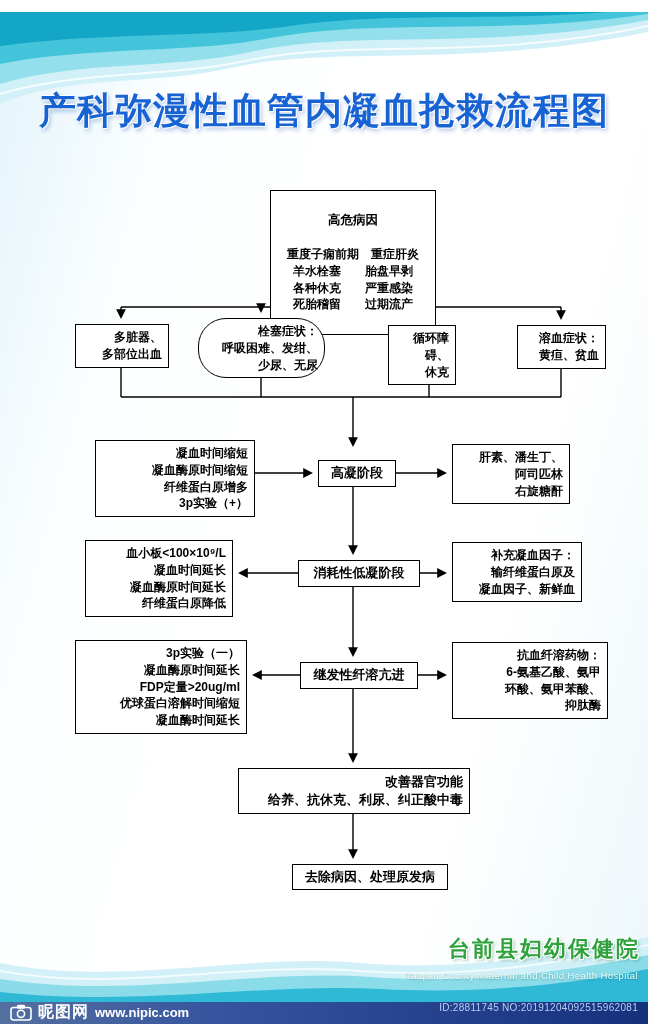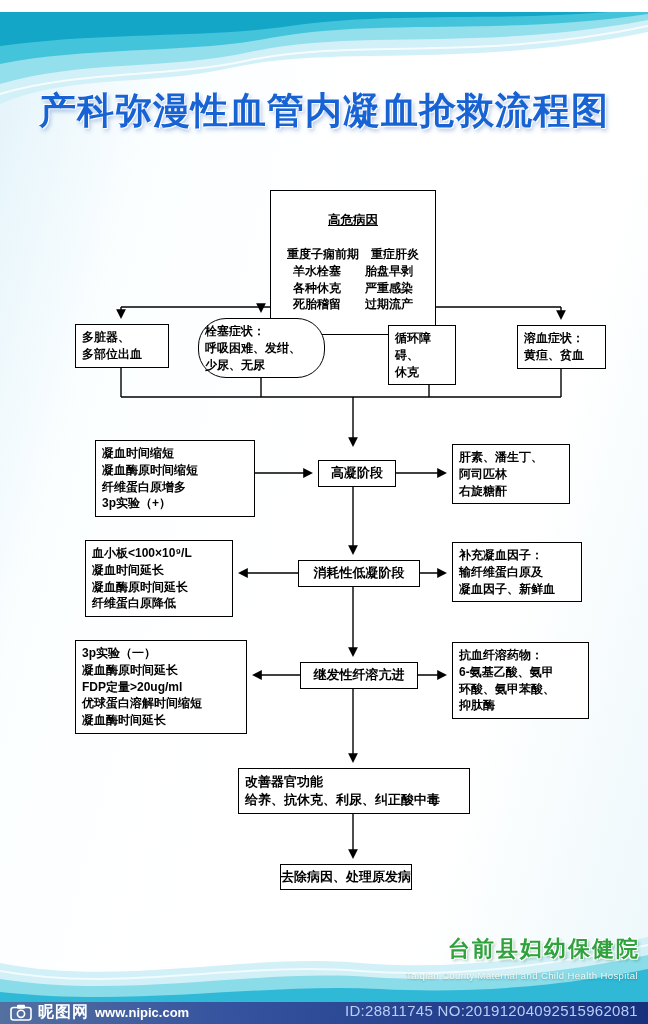--- a/index.html
+++ b/index.html
@@ -15,23 +15,23 @@
   .waves-bottom { position:absolute; bottom:34px; left:0; z-index:0; }
   .title {
     position:absolute; top:74px; left:0; width:100%; text-align:center; z-index:3;
     font-size:37px; font-weight:bold; color:#1863d3; letter-spacing:1px;
     text-shadow:1px 1px 0 #ffffff,-1px -1px 0 #ffffff,2px 3px 4px rgba(30,80,170,.35);
   }
   .connectors { position:absolute; top:0; left:0; z-index:1; pointer-events:none; }
   .flowbox {
     position:absolute; z-index:2; background:#ffffff; border:1.5px solid #000000;
     color:#000; font-size:12px; line-height:1.4; font-weight:600;
-    padding:4px 6px; white-space:pre-line; text-align:left;
+    padding:4px 6px; white-space:pre-line; text-align:right;
   }
-  .flowbox .box-header { font-weight:bold; text-align:center; font-size:12.5px;text-decoration:underline; }
+  .flowbox .box-header { font-weight:bold; text-align:center; font-size:12.5px; }
   .flowbox .box-lines { white-space:pre-line; }
   .hr-box { text-align:center; }
   .stage {
     display:flex; align-items:center; justify-content:center; text-align:center;
     font-size:13px; font-weight:bold; white-space:nowrap; padding:2px 4px;
   }
   .final-box { text-align:center; font-size:13px; font-weight:bold; display:flex; align-items:center; justify-content:center; white-space:nowrap; }
   .organ-box { font-size:13px; }
   .hospital-cn {
     position:absolute; right:8px; top:922px; z-index:5;
@@ -43,21 +43,21 @@
     font-size:9.5px; color:#f0faf4; letter-spacing:.4px; text-shadow:0 1px 2px rgba(0,80,90,.4);
   }
   .bottom-bar {
     position:absolute; bottom:0; left:0; width:648px; height:34px; z-index:6;
     background:linear-gradient(90deg,#54709f 0%,#35539f 35%,#16307c 100%);
     display:flex; align-items:flex-start; justify-content:space-between; padding:0 10px;
   }
   .bar-left { display:flex; align-items:center; gap:6px; color:#ffffff; }
   .site-name { font-size:16px; font-weight:bold; letter-spacing:1px; }
   .site-url { font-size:13px; font-weight:bold; }
-  .bar-id { font-size:15px; color:#b9cdf5; letter-spacing:.3px; }
+  .bar-id { font-size:10px; color:#b9cdf5; letter-spacing:.3px; }
 </style>
 </head>
 <body>
 
 <div class="poster">
 
   <svg class="waves-top" width="648" height="92" viewBox="0 0 648 92">
     <path d="M0,92 C70,62 150,74 230,56 C340,32 460,58 648,20 L648,0 L0,0 Z" fill="#d2f0f7"></path>
     <path d="M0,72 C80,48 170,58 250,40 C360,16 480,40 648,8 L648,0 L0,0 Z" fill="#93dfeb"></path>
     <path d="M0,52 C90,34 190,42 270,26 C380,6 500,24 648,2 L648,0 L0,0 Z" fill="#44c4da"></path>
@@ -147,29 +147,29 @@
 输纤维蛋白原及
 凝血因子、新鲜血</div>
   <div class="flowbox stage" style="left:298px; top:548px; width:122px; height:27px;">消耗性低凝阶段</div>
 
   <div class="flowbox" style="left:75px; top:628px; width:172px;">3p实验（一）
 凝血酶原时间延长
 FDP定量&gt;20ug/ml
 优球蛋白溶解时间缩短
 凝血酶时间延长</div>
   <div class="flowbox stage" style="left:300px; top:650px; width:118px; height:27px;">继发性纤溶亢进</div>
-  <div class="flowbox" style="left:452px; top:630px; width:137px;">抗血纤溶药物：
+  <div class="flowbox" style="left:452px; top:630px; width:156px;">抗血纤溶药物：
 6-氨基乙酸、氨甲
 环酸、氨甲苯酸、
 抑肽酶</div>
 
   <div class="flowbox organ-box" style="left:238px; top:756px; width:232px;">改善器官功能
 给养、抗休克、利尿、纠正酸中毒</div>
 
-  <div class="flowbox final-box" style="left:280px; top:852px; width:132px; height:26px;">去除病因、处理原发病</div>
+  <div class="flowbox final-box" style="left:292px; top:852px; width:156px; height:26px;">去除病因、处理原发病</div>
 
   <div class="hospital-cn">台前县妇幼保健院</div>
   <div class="hospital-en">Taiqian County Maternal and Child Health Hospital</div>
 
   <div class="bottom-bar">
     <div class="bar-left">
       <svg width="22" height="17" viewBox="0 0 22 17">
         <rect x="1" y="3.5" width="20" height="12.5" rx="2.5" fill="none" stroke="#ffffff" stroke-width="1.6"></rect>
         <rect x="7" y="0.8" width="8" height="4" rx="1.2" fill="#ffffff"></rect>
         <circle cx="11" cy="9.8" r="3.6" fill="none" stroke="#ffffff" stroke-width="1.6"></circle>

